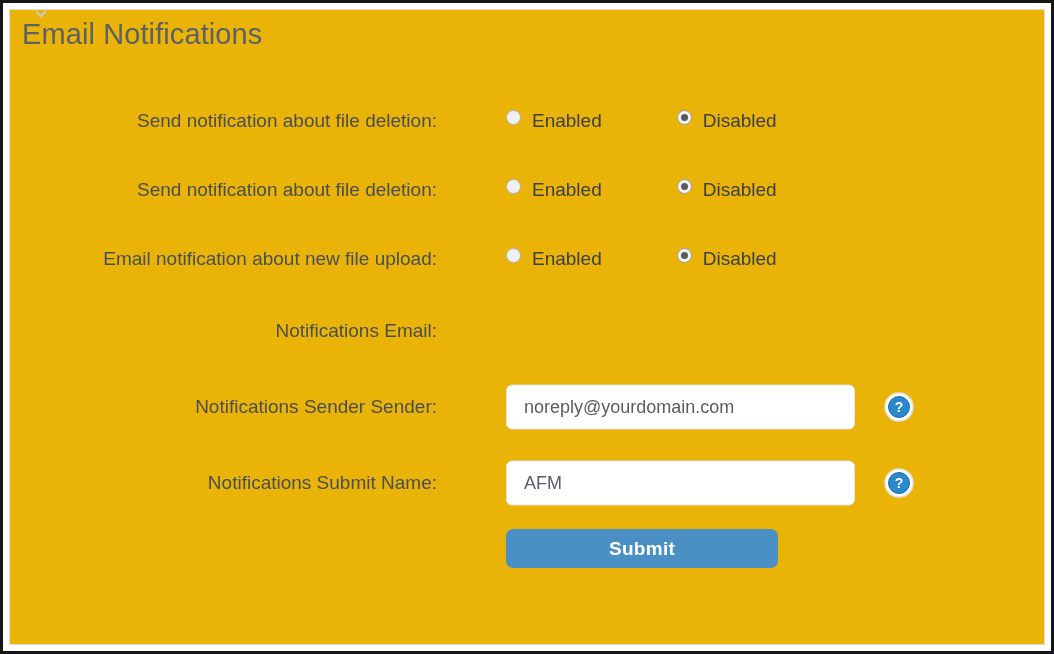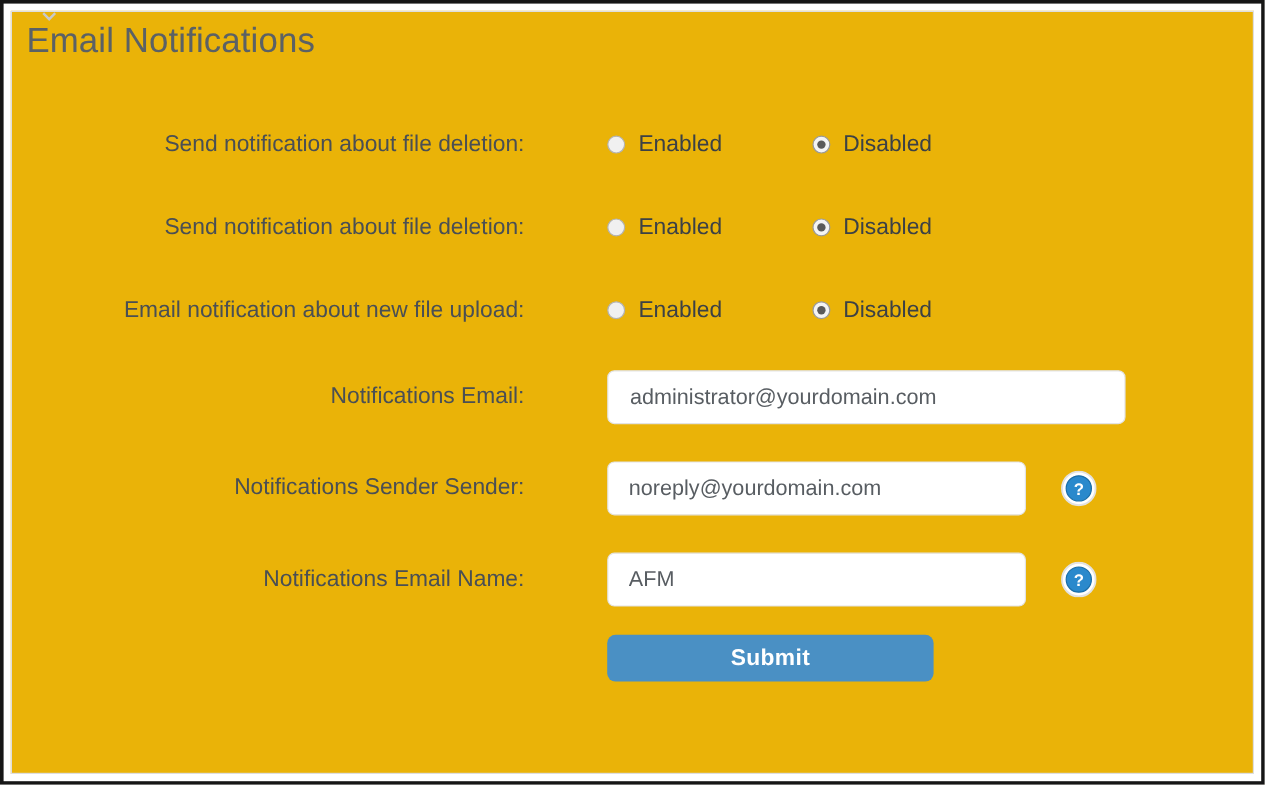--- a/index.html
+++ b/index.html
@@ -86,21 +86,20 @@
   .radio-group {
     position: absolute;
     left: 496px;
     top: 50%;
     transform: translateY(-50%);
     display: flex;
     align-items: center;
   }
   .radio-opt {
     display: flex;
-    align-items: center;
     white-space: nowrap;
   }
   .radio-opt.second { margin-left: 75px; }
 
   .radio-dot {
     position: relative;
     width: 15px;
     height: 15px;
     border-radius: 50%;
     box-sizing: border-box;
@@ -235,38 +234,37 @@
           </label>
           <label class="radio-opt second">
             <span class="radio-dot checked"></span>
             <span class="radio-text">Disabled</span>
           </label>
         </div>
       </div>
 
       <div class="row tall">
         <div class="field-label">Notifications Email:</div>
-        <input class="text-input wide" type="text" value="administrator@yourdomain.com" style="">
       </div>
 
       <div class="row tall">
         <div class="field-label">Notifications Sender Sender:</div>
         <input class="text-input medium" type="text" value="noreply@yourdomain.com" style="">
         <span class="help-icon">
           <svg width="30" height="30" viewBox="0 0 30 30">
             <circle cx="15" cy="15" r="14" fill="#ffffff" stroke="#e2e2e2" stroke-width="1.6"></circle>
             <circle cx="15" cy="15" r="10.5" fill="#2a89cc"></circle>
             <circle cx="15" cy="15" r="10.5" fill="none" stroke="#1a6ea8" stroke-width="1"></circle>
             <text x="15" y="20.4" font-family="Liberation Sans, sans-serif" font-size="14" font-weight="bold" fill="#ffffff" text-anchor="middle">?</text>
           </svg>
         </span>
       </div>
 
       <div class="row tall">
-        <div class="field-label">Notifications Email Name:</div>
+        <div class="field-label">Notifications Submit Name:</div>
         <input class="text-input medium" type="text" value="AFM" style="">
         <span class="help-icon">
           <svg width="30" height="30" viewBox="0 0 30 30">
             <circle cx="15" cy="15" r="14" fill="#ffffff" stroke="#e2e2e2" stroke-width="1.6"></circle>
             <circle cx="15" cy="15" r="10.5" fill="#2a89cc"></circle>
             <circle cx="15" cy="15" r="10.5" fill="none" stroke="#1a6ea8" stroke-width="1"></circle>
             <text x="15" y="20.4" font-family="Liberation Sans, sans-serif" font-size="14" font-weight="bold" fill="#ffffff" text-anchor="middle">?</text>
           </svg>
         </span>
       </div>

